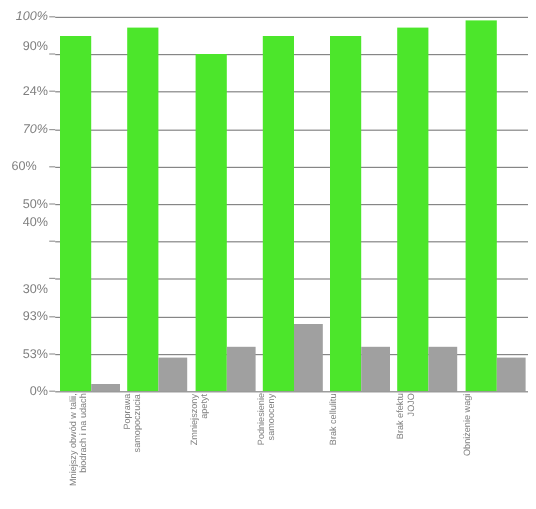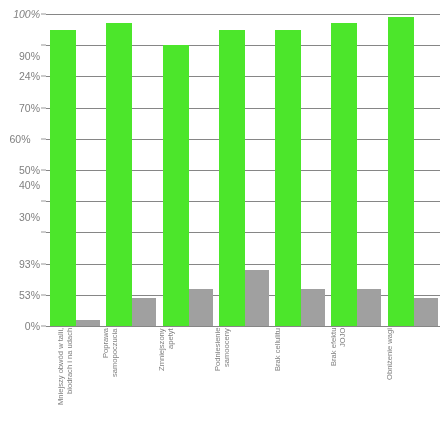--- a/index.html
+++ b/index.html
@@ -115,27 +115,27 @@
     background: #868686;
   }
 </style>
 </head>
 <body>
 
 <div id="chart-root">
 
   <div class="y-labels">
     <div class="lbl" style="top:0px;font-style:italic;">100%</div>
-    <div class="lbl" style="top:42px;">90%</div>
+    <div class="lbl" style="top:25px;">90%</div>
     <div class="lbl" style="top:62.4px;">24%</div>
-    <div class="lbl" style="top:93.6px;">70%</div>
+    <div class="lbl" style="top:93.6px;font-style:italic;">70%</div>
     <div class="lbl" style="top:124.8px;text-align:center;">60%</div>
     <div class="lbl" style="top:156px;">50%</div>
     <div class="lbl" style="top:171px;">40%</div>
-    <div class="lbl" style="top:203px;">30%</div>
+    <div class="lbl" style="top:227px;">30%</div>
     <div class="lbl" style="top:249.6px;">93%</div>
     <div class="lbl" style="top:280.8px;">53%</div>
     <div class="lbl" style="top:312px;">0%</div>
   </div>
 
   <div>
     <div class="y-tickmark" style="top:14px;"></div>
     <div class="y-tickmark" style="top:45.2px;"></div>
     <div class="y-tickmark" style="top:76.4px;"></div>
     <div class="y-tickmark" style="top:107.6px;"></div>

